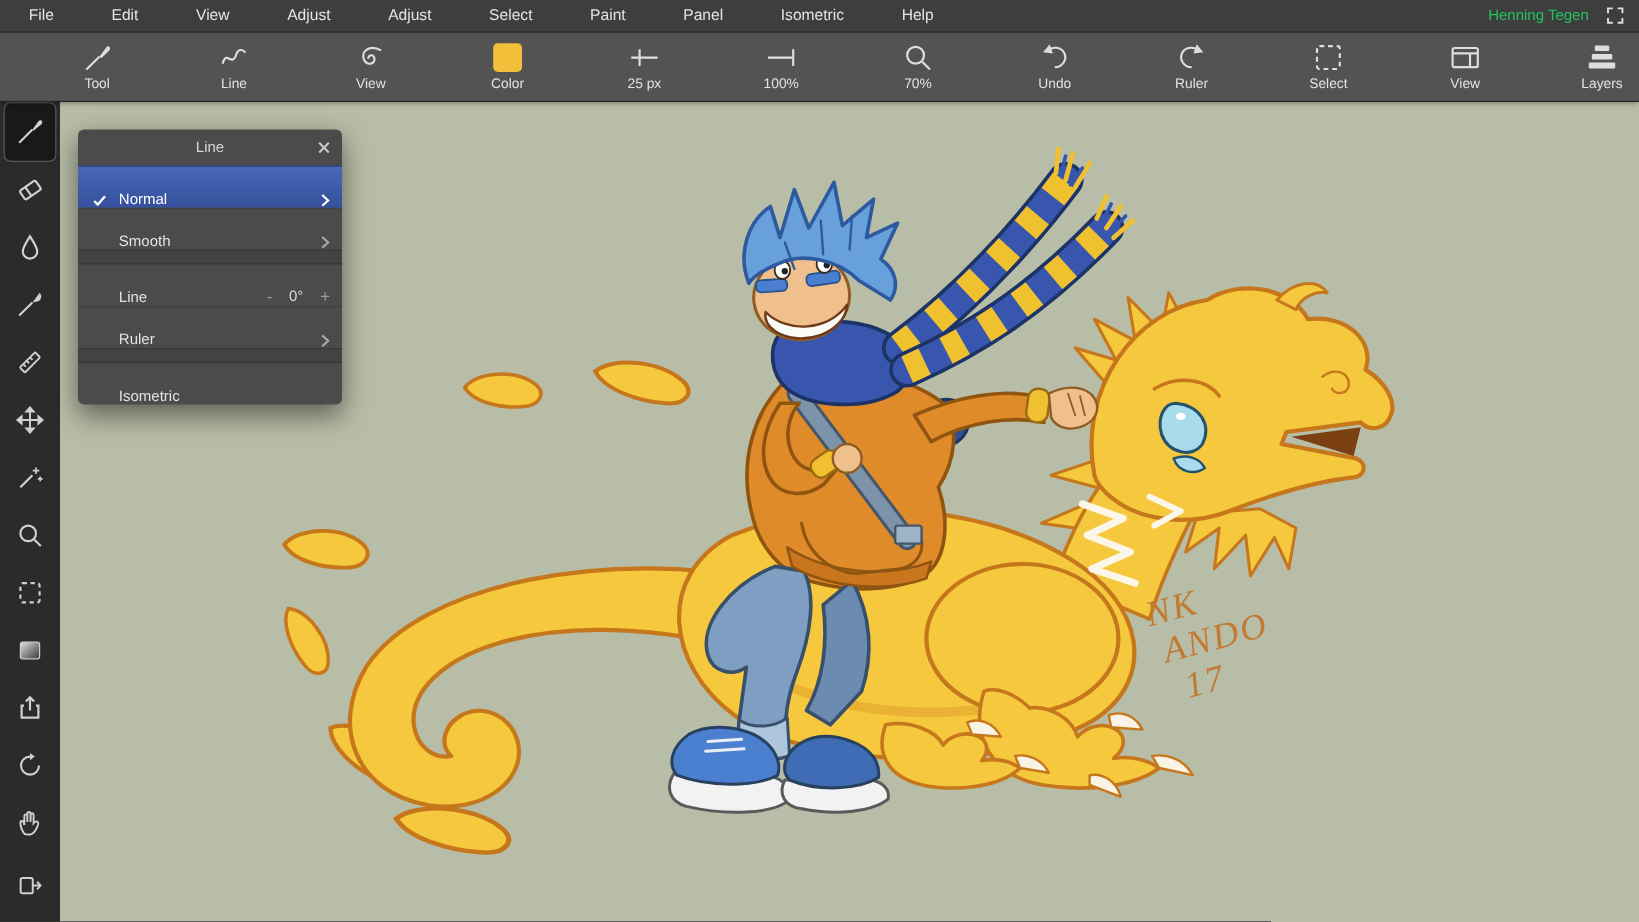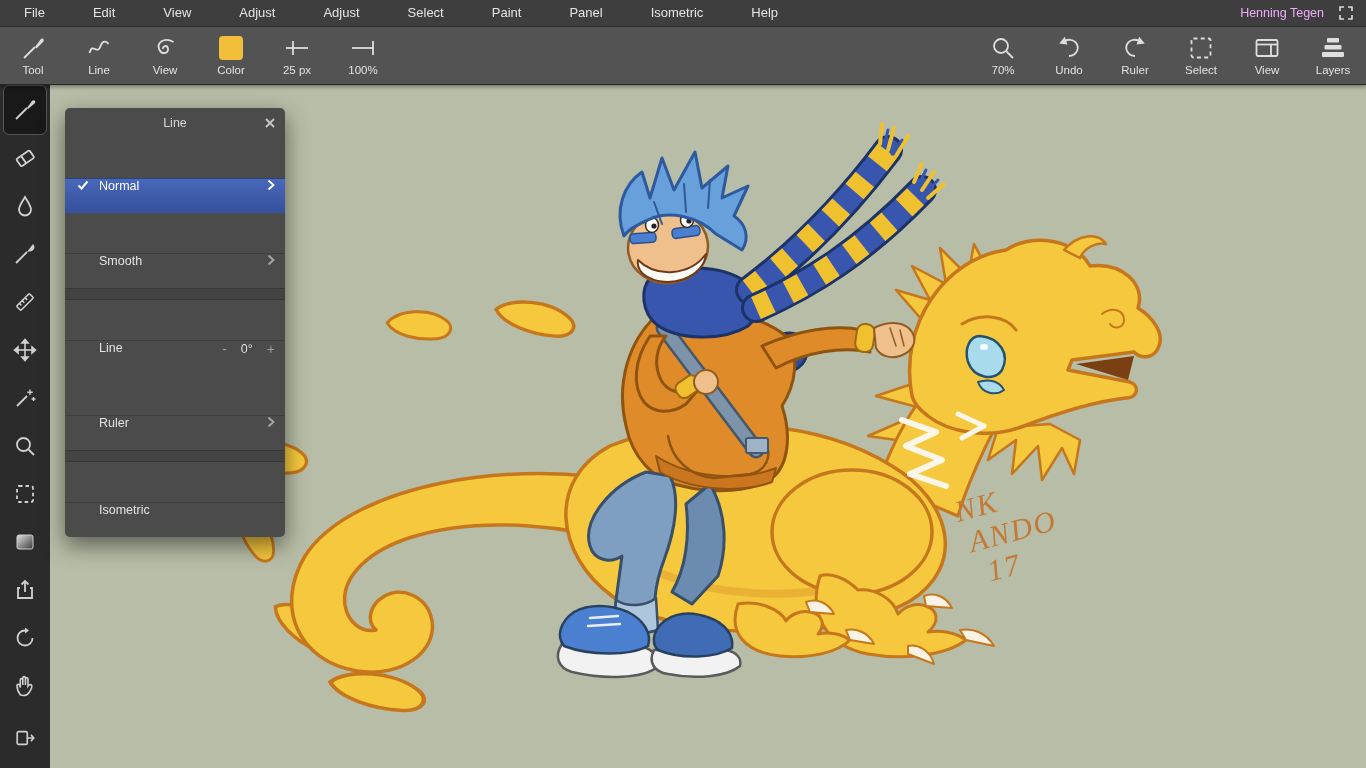--- a/index.html
+++ b/index.html
@@ -5,49 +5,49 @@
   html,body{margin:0;padding:0;background:#222;}
   .screen{position:relative;width:1366px;height:768px;overflow:hidden;
           font-family:"Liberation Sans",sans-serif;-webkit-font-smoothing:antialiased;}
 
   
   .menubar{position:absolute;left:0;top:0;width:1366px;height:27px;background:#3e3e3e;
            display:flex;align-items:center;color:#e4e4e4;font-size:13px;z-index:30;
            border-bottom:1px solid #2c2c2c;box-sizing:border-box;}
   .menu-item{padding:0 24px;line-height:26px;cursor:default;}
   .menubar-right{margin-left:auto;display:flex;align-items:center;gap:14px;padding-right:12px;}
-  .user-name{font-size:12.5px;color:#f0abfc;}
+  .user-name{font-size:12.5px;color:#22c55e;}
 
   
   .toolbar{position:absolute;left:0;top:27px;width:1366px;height:57px;background:#535353;
            display:flex;justify-content:space-between;z-index:29;
            border-bottom:1px solid #262626;box-shadow:0 2px 4px rgba(0,0,0,.35);}
   .tb-group{display:flex;}
-  .tb{width:66px;display:flex;flex-direction:column;align-items:center;justify-content:center;gap:3px;cursor:default;}
+  .tb{width:66px;display:flex;flex-direction:column;align-items:center;justify-content:center;gap:3px;cursor:default;padding-left:48px;}
   .tb-icon{height:26px;display:flex;align-items:center;justify-content:center;}
   .tb-label{font-size:11.5px;color:#e2e2e2;}
 
   
   .sidebar{position:absolute;left:0;top:84px;width:50px;height:684px;background:#2b2b2b;
            display:flex;flex-direction:column;align-items:center;padding-top:2px;z-index:28;box-sizing:border-box;}
   .side-tool{width:42px;height:48px;display:flex;align-items:center;justify-content:center;border-radius:5px;}
   .side-tool.active{background:#191919;outline:1px solid #555;}
   .side-spacer{flex:1;}
   .side-bottom{margin-bottom:6px;}
 
   
   .canvas{position:absolute;left:50px;top:84px;width:1316px;height:684px;background:#b7bda6;}
   .canvas svg{display:block;}
 
   
   .panel{position:absolute;left:65px;top:108px;width:220px;background:#4b4b4b;border-radius:5px;
          box-shadow:0 8px 22px rgba(0,0,0,.5);z-index:40;color:#e2e2e2;font-size:12.5px;overflow:hidden;}
   .panel-title{height:30px;display:flex;align-items:center;justify-content:center;color:#d6d6d6;position:relative;}
   .panel-close{position:absolute;right:8px;top:8px;width:14px;height:14px;display:flex;align-items:center;justify-content:center;cursor:default;}
-  .row{height:34px;display:flex;align-items:flex-start;padding:0 10px 0 12px;border-top:1px solid rgba(0,0,0,.16);margin-top:40px;}
+  .row{height:34px;display:flex;align-items:flex-end;padding:0 10px 0 12px;border-top:1px solid rgba(0,0,0,.16);}
   .row .check{width:22px;display:flex;align-items:center;}
   .row.selected{background:linear-gradient(#4868b8,#35509c);color:#fff;}
   .row-label{flex:0 0 auto;}
   .row .chev{margin-left:auto;display:flex;align-items:center;}
   .gap{height:10px;background:#434343;border-top:1px solid #383838;border-bottom:1px solid #383838;}
   .angle-ctrls{margin-left:auto;display:flex;align-items:center;gap:14px;}
   .angle-minus,.angle-plus{color:#9d9d9d;font-size:14px;}
   .angle-value{color:#dcdcdc;}
 
   .sig{font-family:"Liberation Serif",serif;font-style:italic;font-size:30px;letter-spacing:2px;fill:#c27a35;}

